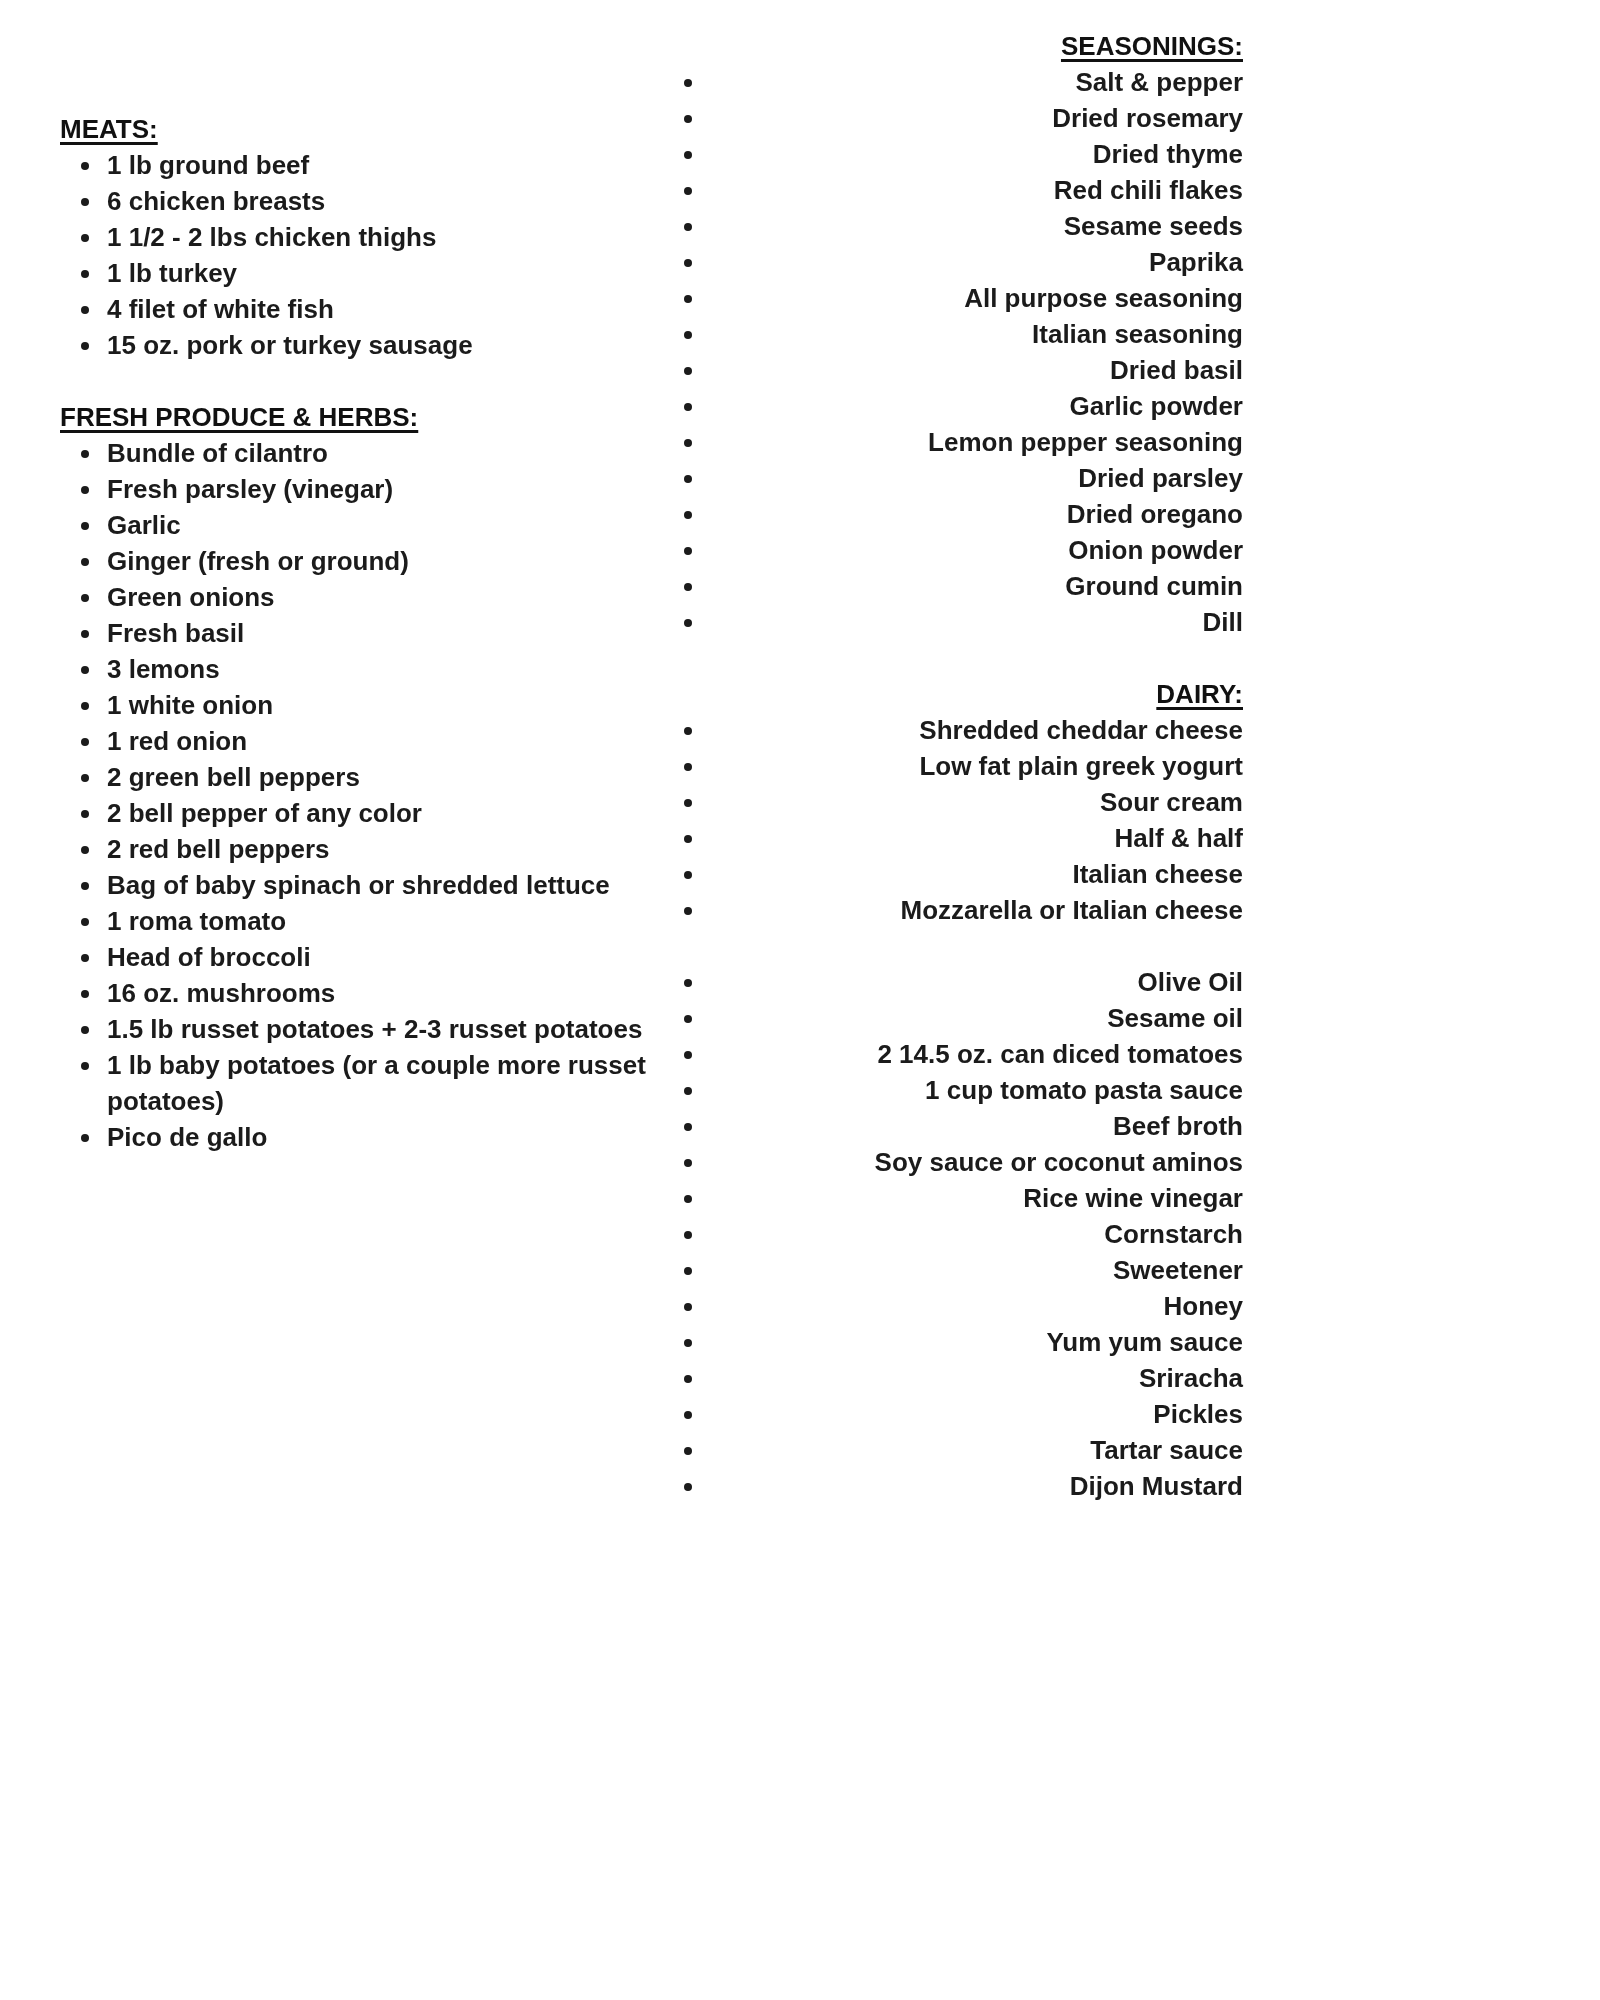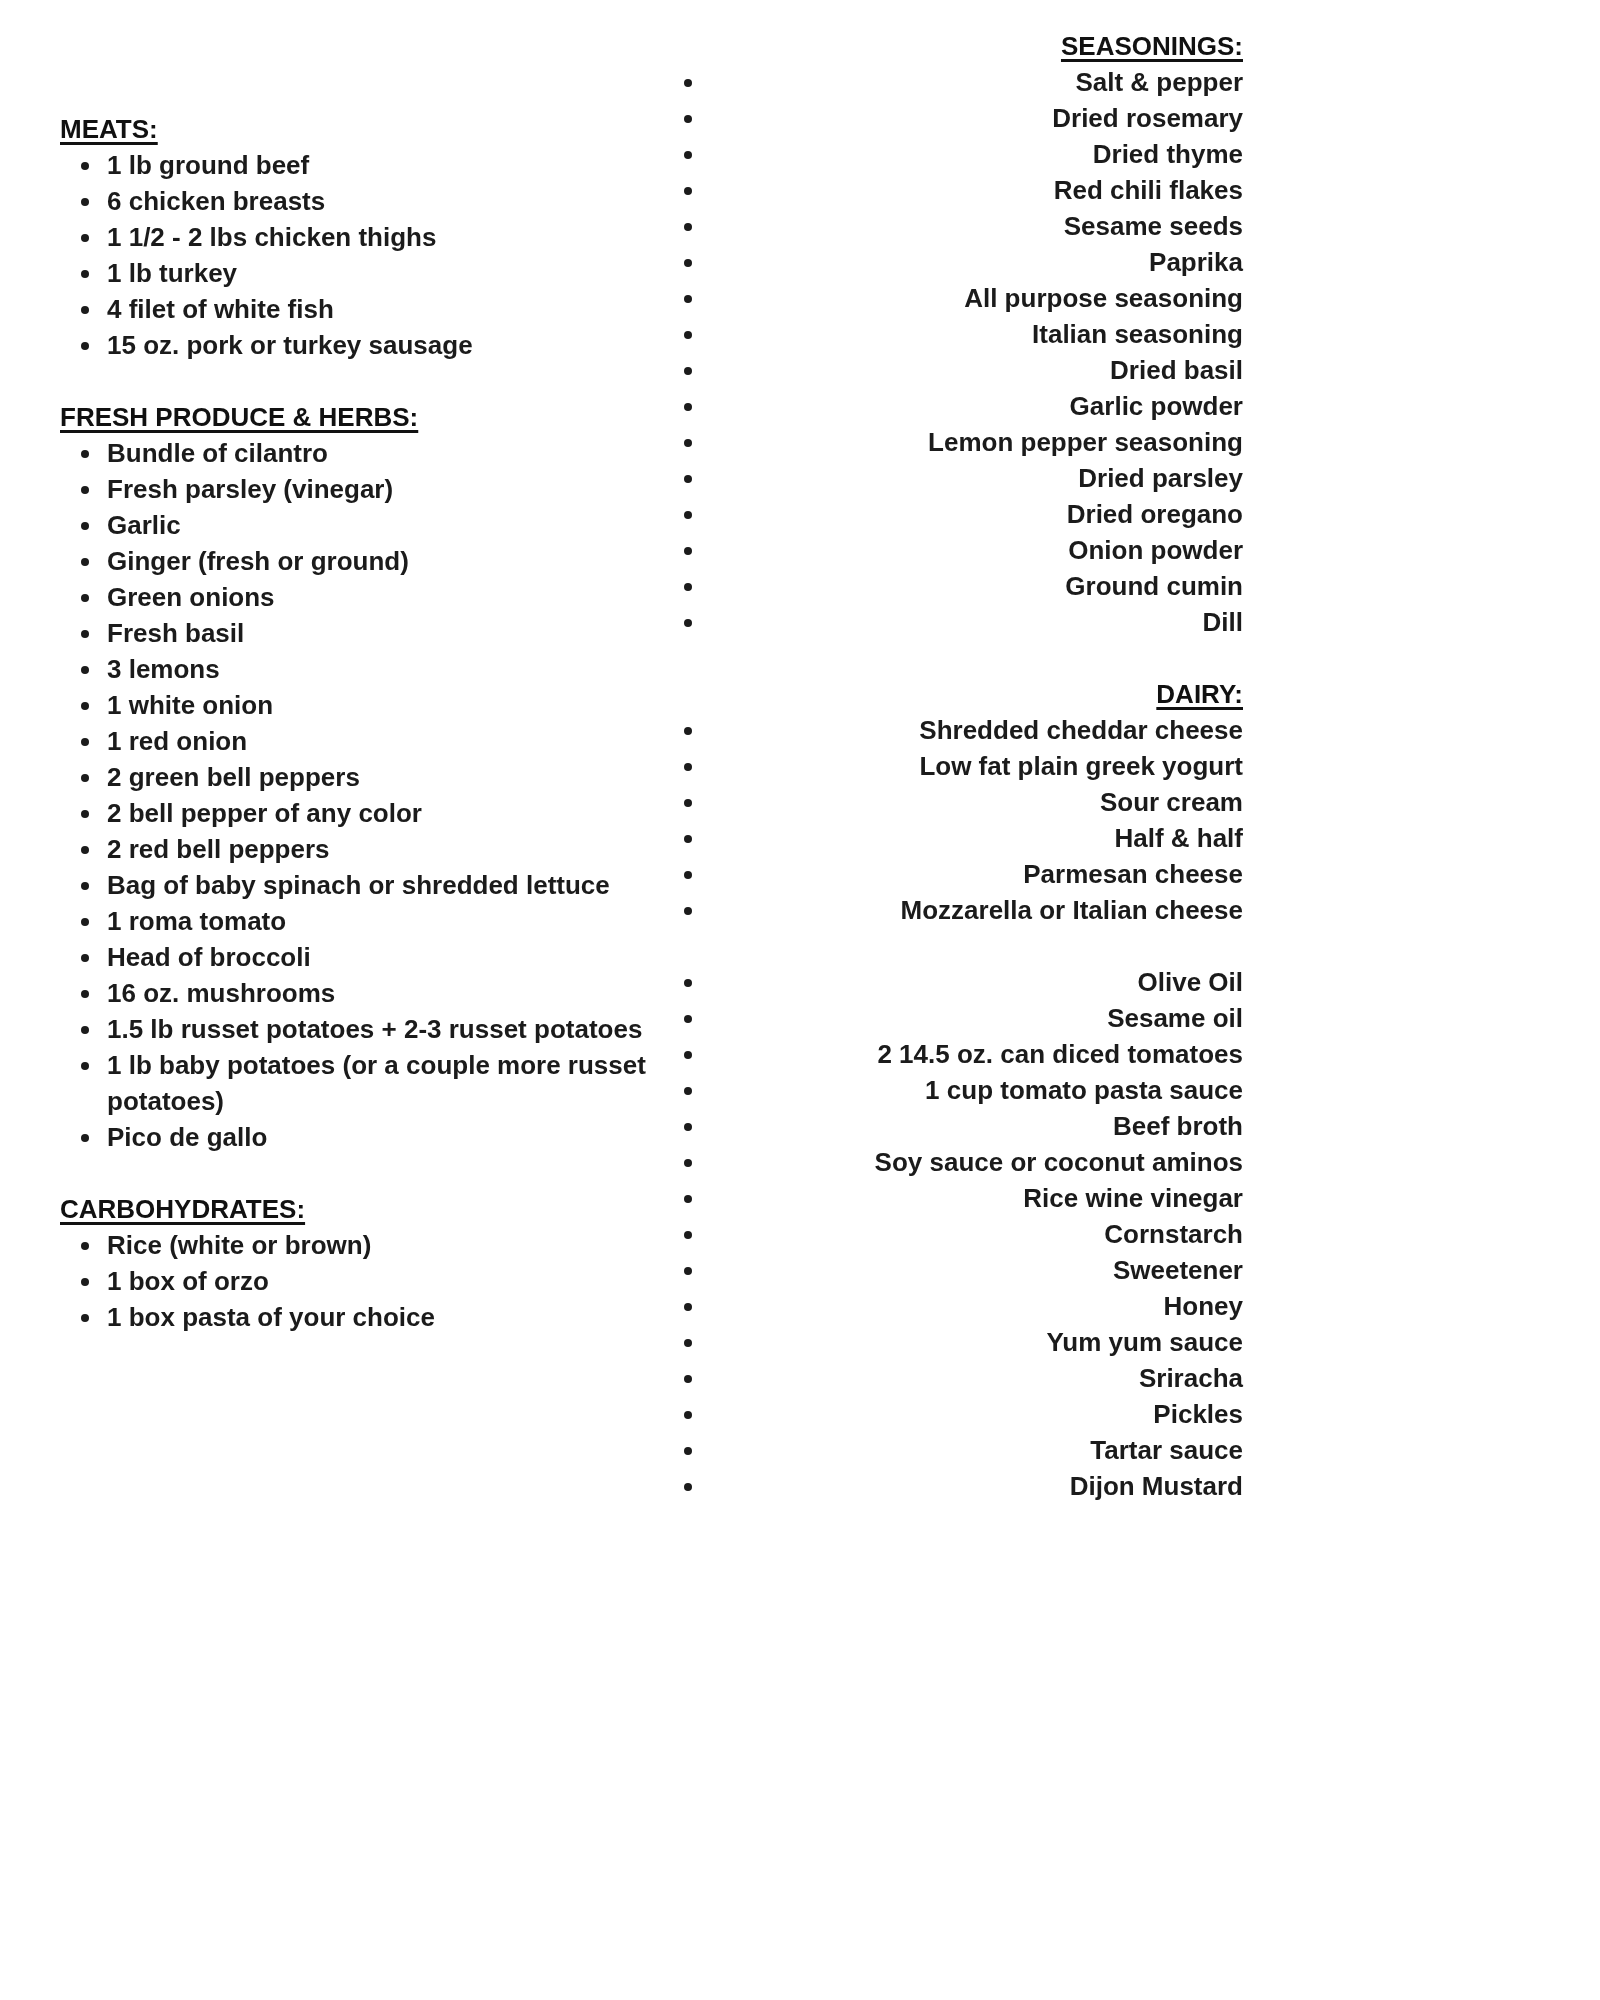--- a/index.html
+++ b/index.html
@@ -92,28 +92,20 @@
           <li class="list-item">Bag of baby spinach or shredded lettuce</li>
           <li class="list-item">1 roma tomato</li>
           <li class="list-item">Head of broccoli</li>
           <li class="list-item">16 oz. mushrooms</li>
           <li class="list-item">1.5 lb russet potatoes + 2-3 russet potatoes</li>
           <li class="list-item">1 lb baby potatoes (or a couple more russet potatoes)</li>
           <li class="list-item">Pico de gallo</li>
         </ul>
   </section>
 
-  <section class="section">
-    <h2 class="section-title">CARBOHYDRATES:</h2>
-    <ul class="item-list">
-          <li class="list-item">Rice (white or brown)</li>
-          <li class="list-item">1 box of orzo</li>
-          <li class="list-item">1 box pasta of your choice</li>
-        </ul>
-  </section>
 </div>
   <div class="column column-right">
   <section class="section">
     <h2 class="section-title">SEASONINGS:</h2>
     <ul class="item-list">
           <li class="list-item">Salt &amp; pepper</li>
           <li class="list-item">Dried rosemary</li>
           <li class="list-item">Dried thyme</li>
           <li class="list-item">Red chili flakes</li>
           <li class="list-item">Sesame seeds</li>
@@ -131,21 +123,21 @@
         </ul>
   </section>
 
   <section class="section">
     <h2 class="section-title">DAIRY:</h2>
     <ul class="item-list">
           <li class="list-item">Shredded cheddar cheese</li>
           <li class="list-item">Low fat plain greek yogurt</li>
           <li class="list-item">Sour cream</li>
           <li class="list-item">Half &amp; half</li>
-          <li class="list-item">Parmesan cheese</li>
+          <li class="list-item">Italian cheese</li>
           <li class="list-item">Mozzarella or Italian cheese</li>
         </ul>
   </section>
 
   <section class="section">
     <ul class="item-list">
           <li class="list-item">Olive Oil</li>
           <li class="list-item">Sesame oil</li>
           <li class="list-item">2 14.5 oz. can diced tomatoes</li>
           <li class="list-item">1 cup tomato pasta sauce</li>

